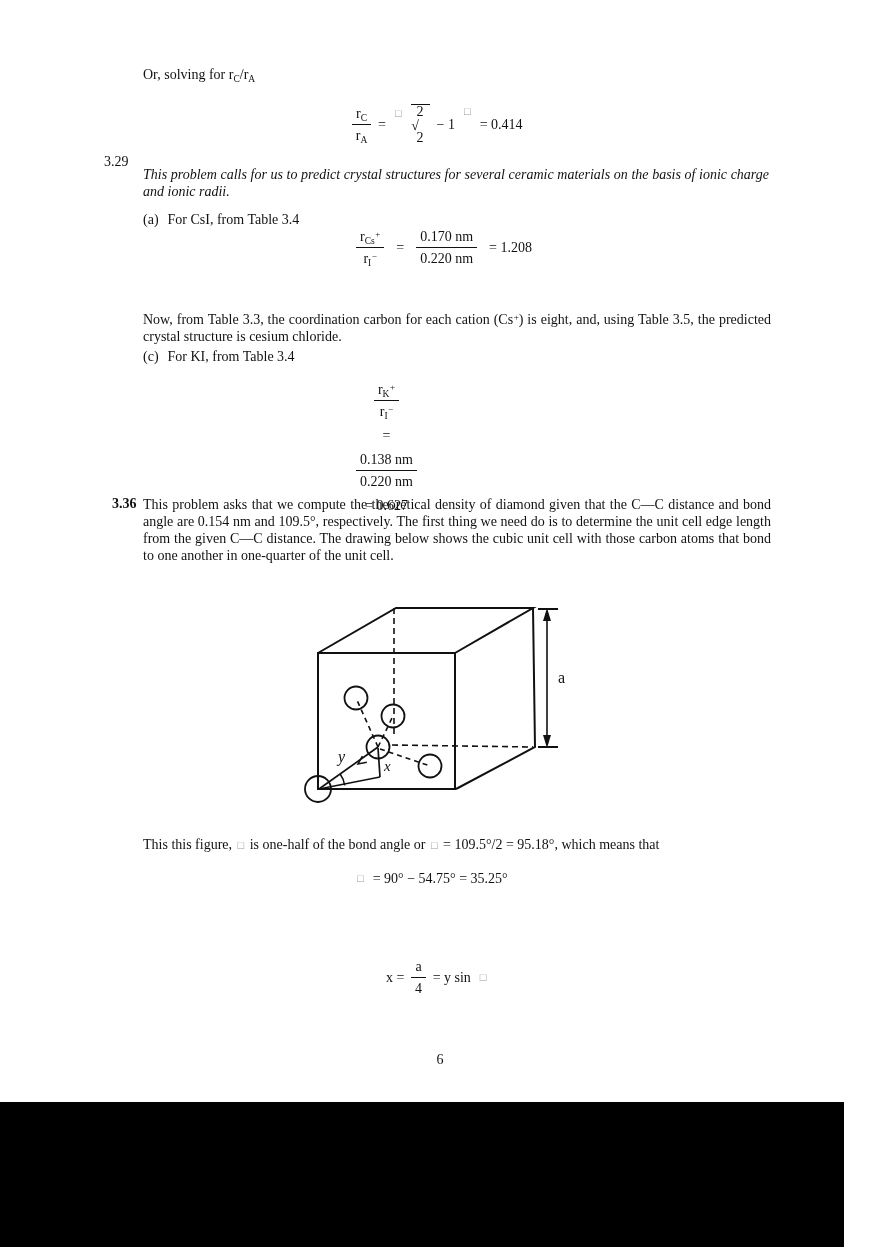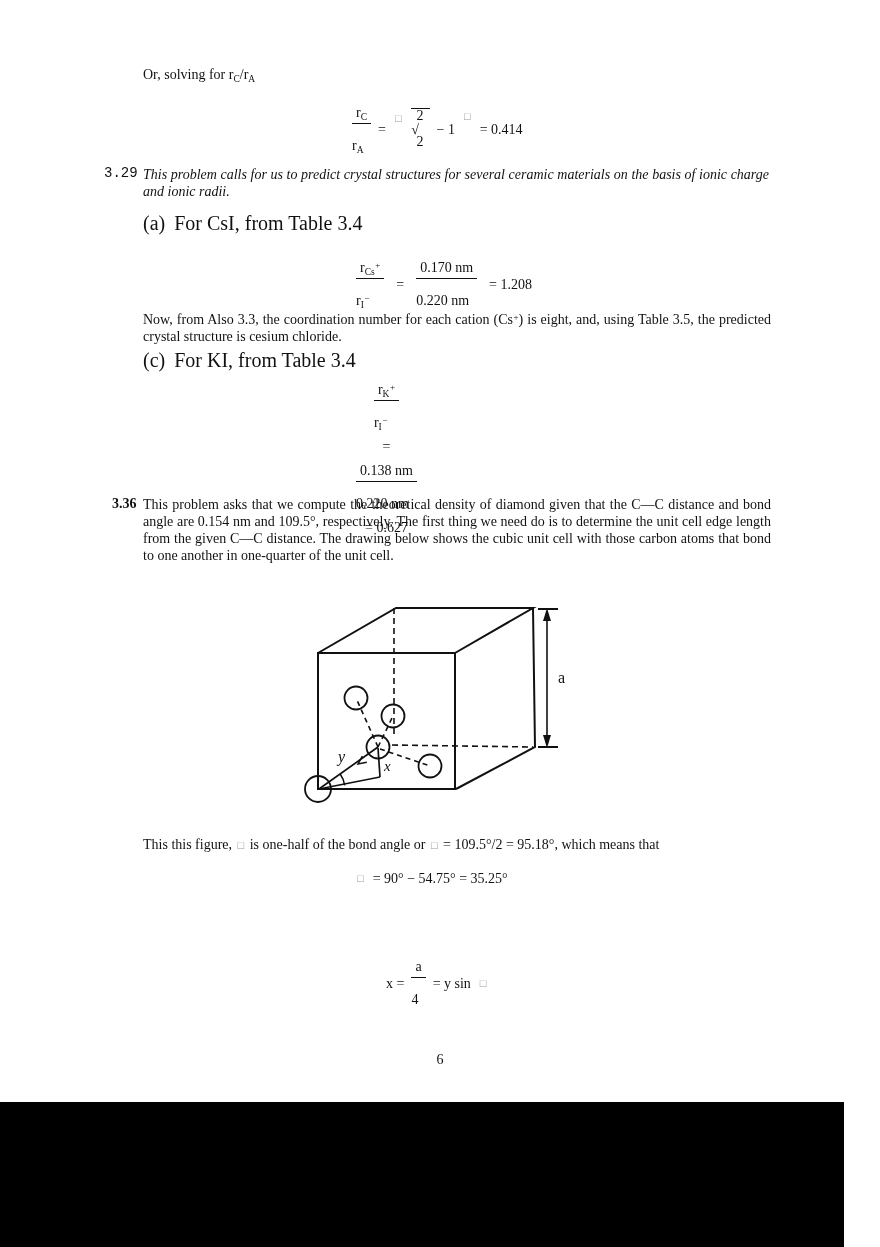--- a/index.html
+++ b/index.html
@@ -9,34 +9,34 @@
   .blackbar{position:absolute;left:0;top:1102px;width:880px;height:145px;background:#000;}
 
   .txt{font-size:14px;line-height:17px;}
   .abs{position:absolute;}
   .just{text-align:justify;}
 
   sub{font-size:9.5px;line-height:0;vertical-align:-3px;}
   sup{font-size:9px;line-height:0;vertical-align:4px;margin-left:0.5px;}
 
   .eq{display:flex;align-items:center;gap:7px;font-size:14px;line-height:17px;}
-  .frac{display:inline-flex;flex-direction:column;align-items:flex-start;}
+  .frac{display:inline-flex;flex-direction:column;align-items:center;}
   .frac .num{display:block;border-bottom:1.4px solid #111;padding:0 4px 2px;text-align:center;}
-  .frac .den{display:block;padding-top:2px;text-align:center;margin-top:11px;}
+  .frac .den{display:block;padding-top:2px;text-align:center;}
 
   .radstack{display:inline-flex;flex-direction:column;align-items:center;line-height:1.05;}
   .radtop{border-top:1.3px solid #111;padding:0 6px;}
   .radsign{line-height:0.8;margin-left:-10px;}
 
   .ph{color:#9a9a9a;font-size:11px;line-height:1;margin:0 2px;}
   .ph-hi{position:relative;top:-11px;}
   .ph-eq1b{position:relative;top:-13px;}
 
   .prob-num{position:absolute;font-size:14px;}
-  .item{font-size:20px;}
+  .item{font-size:14px;}
   .item .ilabel{margin-right:9px;}
 
   .pagenum{position:absolute;left:0;top:1052px;width:880px;text-align:center;font-size:14px;}
 
   svg text{font-family:"Liberation Serif", serif;fill:#111;}
 </style>
 </head>
 <body>
 
 <div class="viewport">
@@ -56,42 +56,42 @@
       <span class="radstack">
         <span class="radtop">2</span>
         <span class="radsign">√</span>
         <span>2</span>
       </span>
       <span>− 1</span>
       <span class="ph ph-eq1b">□</span>
       <span>= 0.414</span>
     </div>
 
-    <div class="prob-num" style="left:104px;top:165px;font-family:Liberation Mono, monospace;">3.29</div>
+    <div class="prob-num" style="left:104px;top:154px;">3.29</div>
     <div class="abs txt just" style="left:143px;top:166px;width:626px;font-style:italic;">This problem calls for us to predict crystal structures for several ceramic materials on the basis of ionic charge and ionic radii.</div>
 
     <div class="abs item" style="left:143px;top:212px;">
       <span class="ilabel">(a)</span><span>For CsI, from Table 3.4</span>
     </div>
 
-    <div class="abs eq" style="left:356px;top:259px;gap:12px;">
+    <div class="abs eq" style="left:356px;top:228px;gap:12px;">
       <span class="frac">
         <span class="num"><span>r</span><sub>Cs</sub><sup>+</sup></span>
         <span class="den"><span>r</span><sub>I</sub><sup>−</sup></span>
       </span>
       <span>=</span>
       <span class="frac">
         <span class="num">0.170 nm</span>
         <span class="den">0.220 nm</span>
       </span>
       <span>= 1.208</span>
     </div>
 
     <div class="abs txt just" style="left:143px;top:311px;width:628px;">
-      <span>Now, from Also 3.3, the coordination number for each cation (Cs</span><sup>+</sup><span>) is eight, and, using Table 3.5, the predicted crystal structure is cesium chloride.</span>
+      <span>Now, from Table 3.3, the coordination carbon for each cation (Cs</span><sup>+</sup><span>) is eight, and, using Table 3.5, the predicted crystal structure is cesium chloride.</span>
     </div>
 
     <div class="abs item" style="left:143px;top:349px;">
       <span class="ilabel">(c)</span><span>For KI, from Table 3.4</span>
     </div>
 
     <div class="abs eq" style="left:356px;top:381px;flex-direction:column;">
       <span class="frac">
         <span class="num"><span>r</span><sub>K</sub><sup>+</sup></span>
         <span class="den"><span>r</span><sub>I</sub><sup>−</sup></span>

